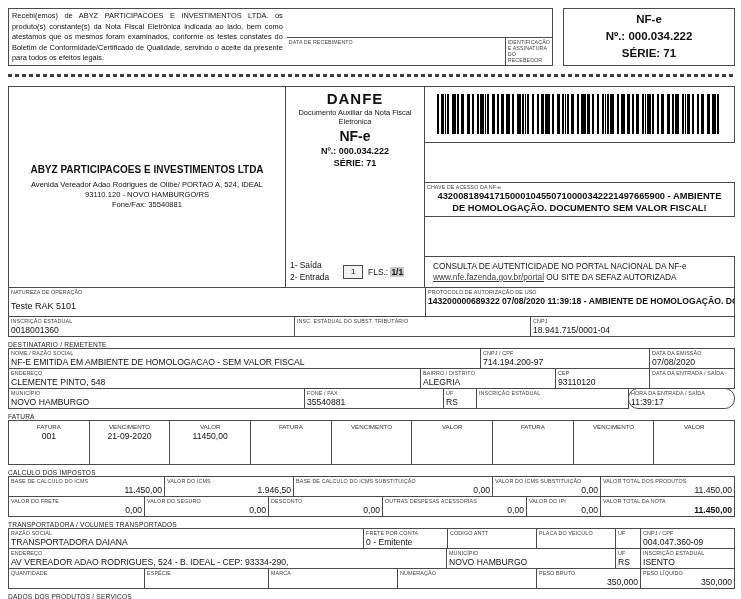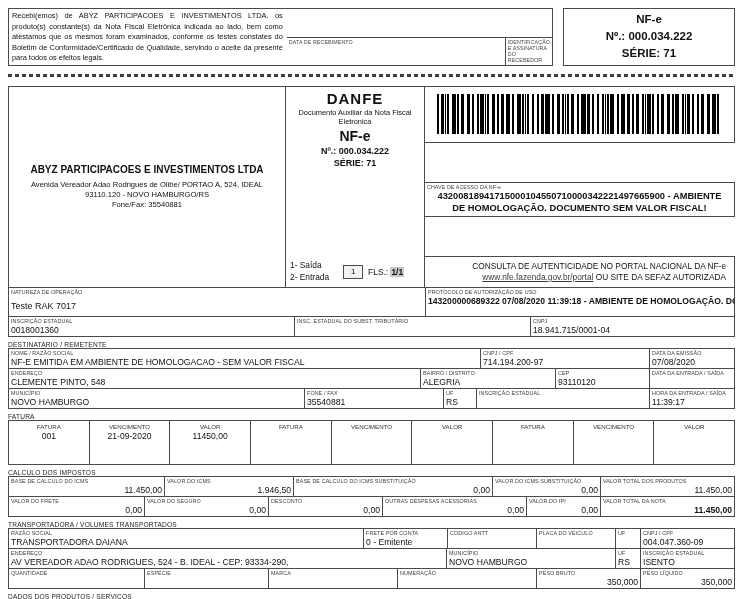--- a/index.html
+++ b/index.html
@@ -41,21 +41,21 @@
   .fls{white-space:nowrap;}
   .fls .hl{background:#c9c9c9;font-weight:bold;padding:0 1px;}
   .right-col{flex:1;margin-left:-1px;display:flex;flex-direction:column;gap:40px;}
   .barcode-box{height:57px;display:flex;align-items:center;justify-content:center;}
   .barcode{width:285px;height:40px;background-color:#fff;background:
      repeating-linear-gradient(90deg,#000 0 2px,rgba(0,0,0,0) 2px 5px),
      repeating-linear-gradient(90deg,#000 0 1px,rgba(0,0,0,0) 1px 8px),
      repeating-linear-gradient(90deg,rgba(0,0,0,0) 0 4px,#000 4px 6px,rgba(0,0,0,0) 6px 13px);}
   .chave-box{margin-top:-1px;padding-bottom:2px;}
   .chave-val{font-weight:bold;font-size:9.3px;text-align:center;line-height:1.3;padding:0 6px;}
-  .consulta-box{margin-top:-1px;flex:1;font-size:8.3px;text-align:right;
+  .consulta-box{margin-top:-1px;flex:1;font-size:8.3px;text-align:left;
                 padding:4px 8px;line-height:1.35;}
   .link{color:#3c3c3c;text-decoration:underline;}
   
   .row{display:flex;}
   .f{border:1px solid #4a4a4a;box-sizing:border-box;margin-left:-1px;margin-top:-1px;
      padding:1px 2px 1px 2px;min-height:19px;overflow:hidden;background:#fff;}
   .f .lbl{font-size:5.4px;color:#3d3d3d;white-space:nowrap;overflow:hidden;letter-spacing:.1px;}
   .f .val{font-size:8.6px;margin-top:1px;white-space:nowrap;}
   .f .val.num{text-align:right;}
   .f.first{margin-left:0;}
@@ -163,21 +163,21 @@
         <span>CONSULTA DE AUTENTICIDADE NO PORTAL NACIONAL DA NF-e</span>
         <a class="link" href="#">www.nfe.fazenda.gov.br/portal</a>
         <span>OU SITE DA SEFAZ AUTORIZADA</span>
       </div>
     </div>
   </div>
 
   <div class="row">
     <div class="f first nat-cell">
       <div class="lbl">NATUREZA DE OPERAÇÃO</div>
-      <div class="val">Teste RAK 7017</div>
+      <div class="val">Teste RAK 5101</div>
     </div>
     <div class="f proto-cell">
       <div class="lbl">PROTOCOLO DE AUTORIZAÇÃO DE USO</div>
       <div class="val proto-val">143200000689322 07/08/2020 11:39:18 - AMBIENTE DE HOMOLOGAÇÃO. DOCUMENTO SEM VALOR FISCAL!</div>
     </div>
   </div>
 
   <div class="row">
     <div class="f first" style="width:287px;">
       <div class="lbl">INSCRIÇÃO ESTADUAL</div>
@@ -236,21 +236,21 @@
       <div class="val">35540881</div>
     </div>
     <div class="f" style="width:34px;">
       <div class="lbl">UF</div>
       <div class="val">RS</div>
     </div>
     <div class="f" style="flex:1;">
       <div class="lbl">INSCRIÇÃO ESTADUAL</div>
       <div class="val"></div>
     </div>
-    <div class="f" style="width:86px;">
+    <div class="f" style="width:107px;border-radius:10px;">
       <div class="lbl">HORA DA ENTRADA / SAÍDA</div>
       <div class="val">11:39:17</div>
     </div>
   </div>
 
   <div class="sec">FATURA</div>
   <div class="fat-grid">
     <div class="fat-cell first">
       <div class="fat-lbl">FATURA</div>
       <div class="fat-val">001</div>

